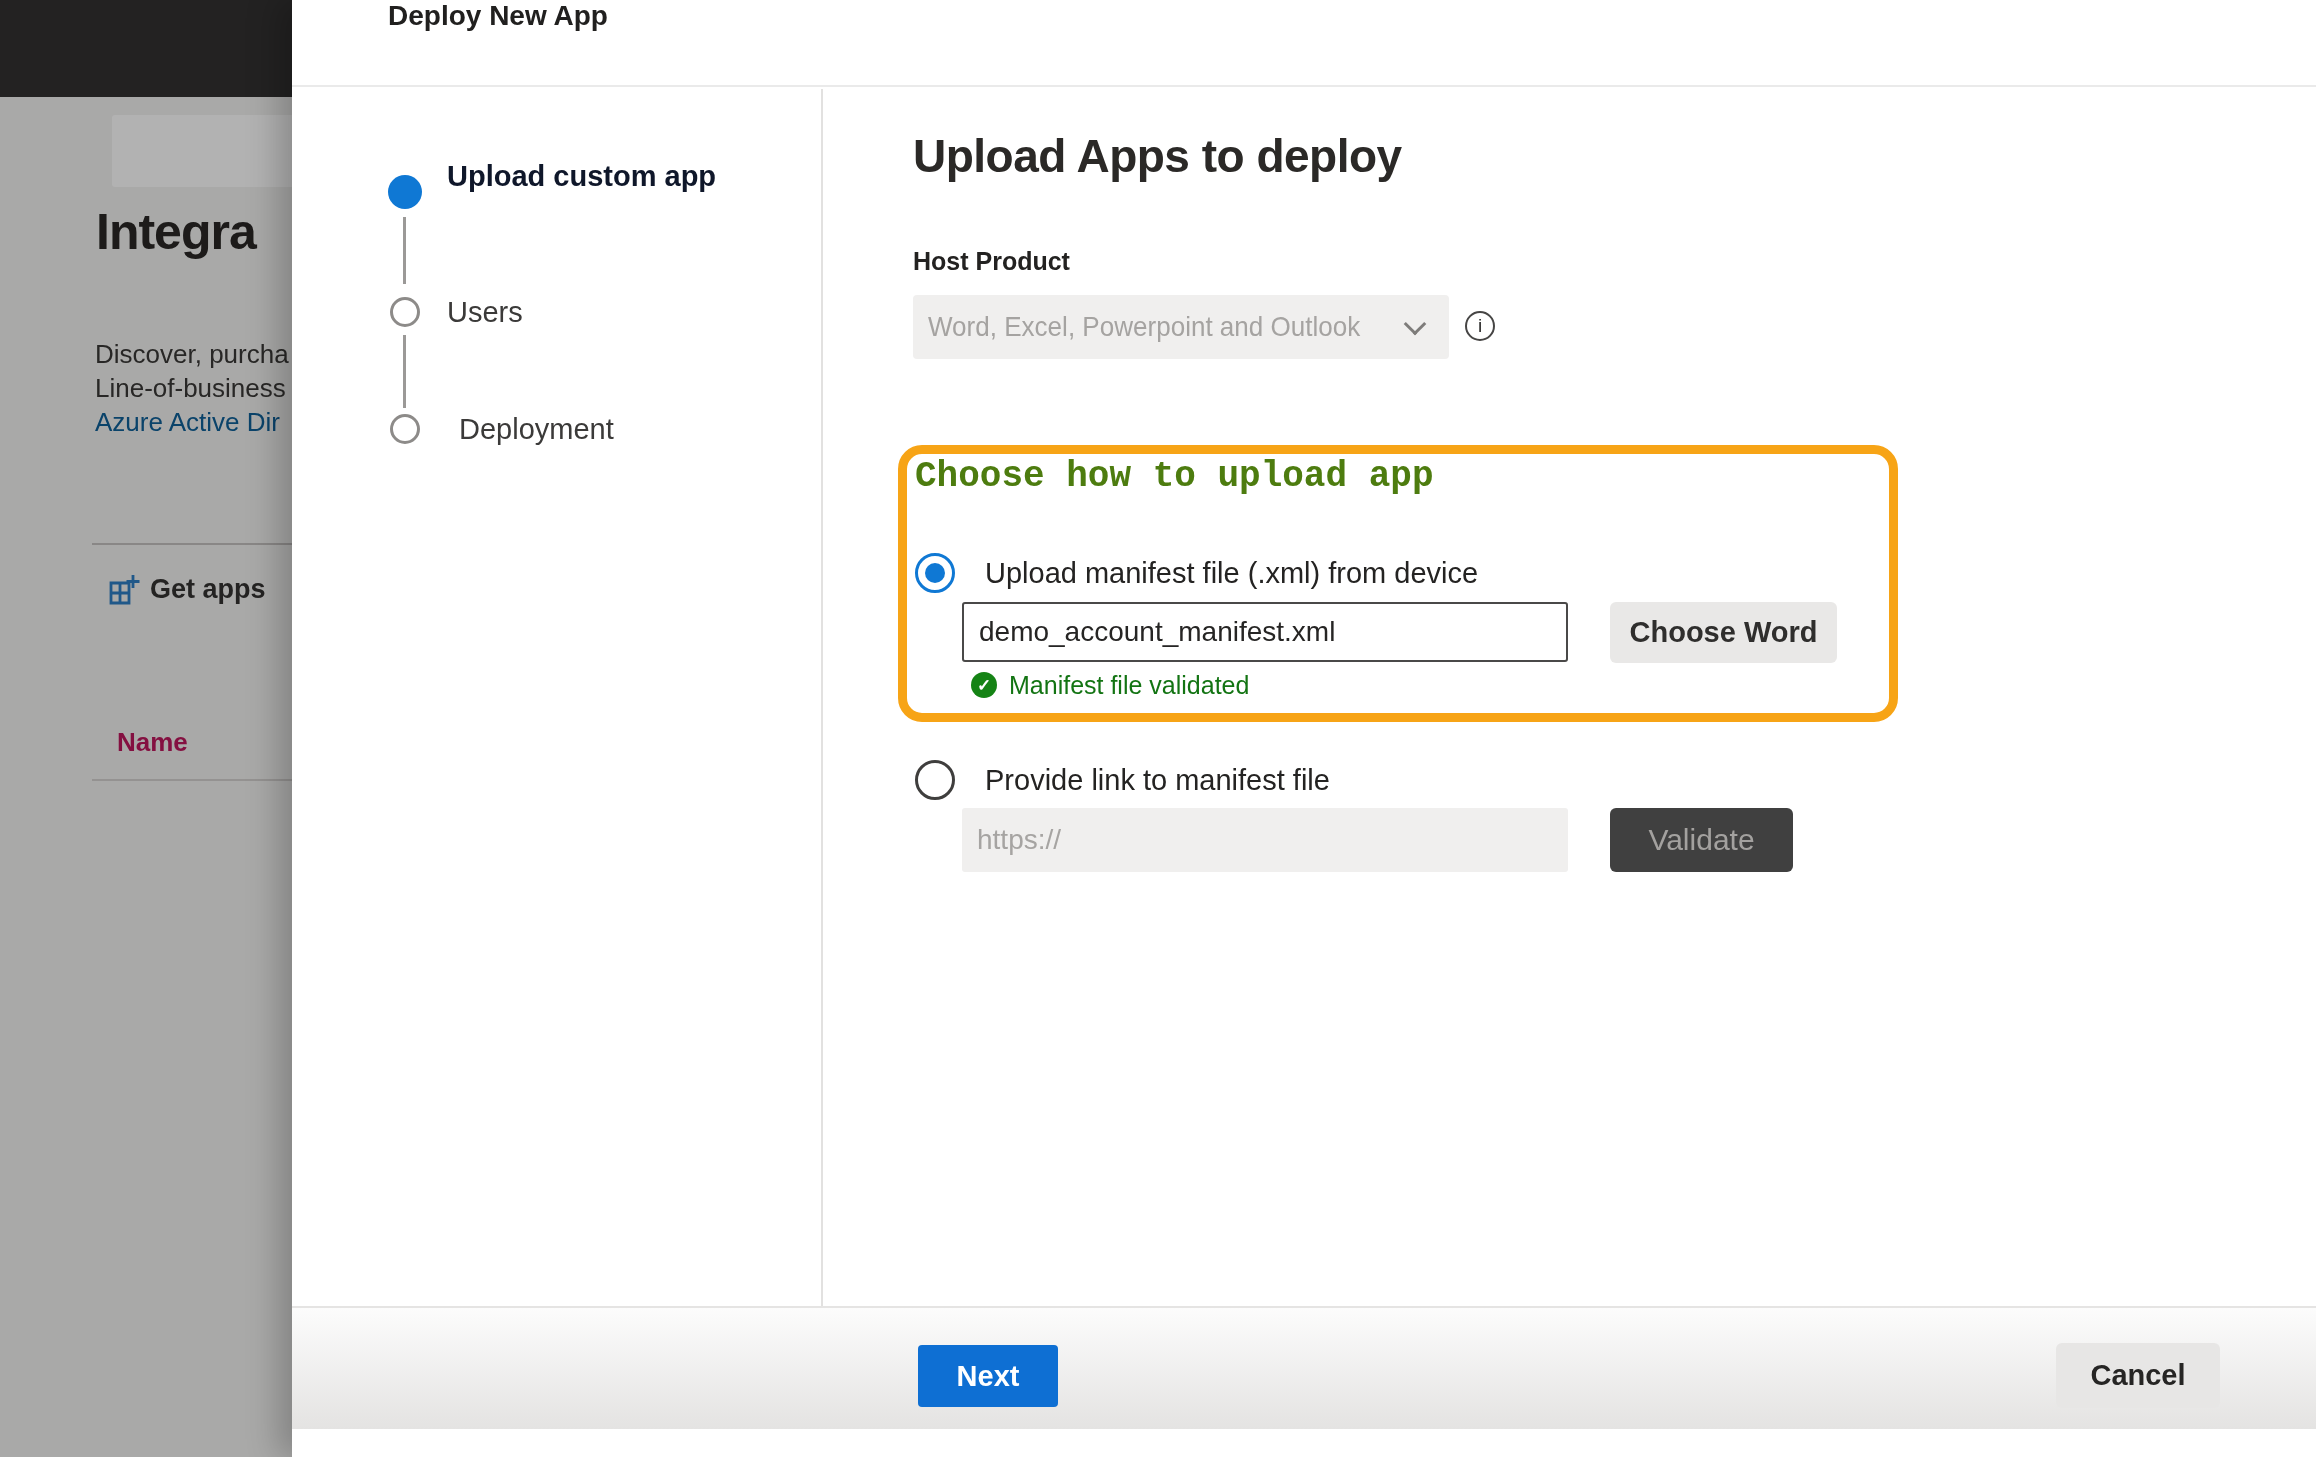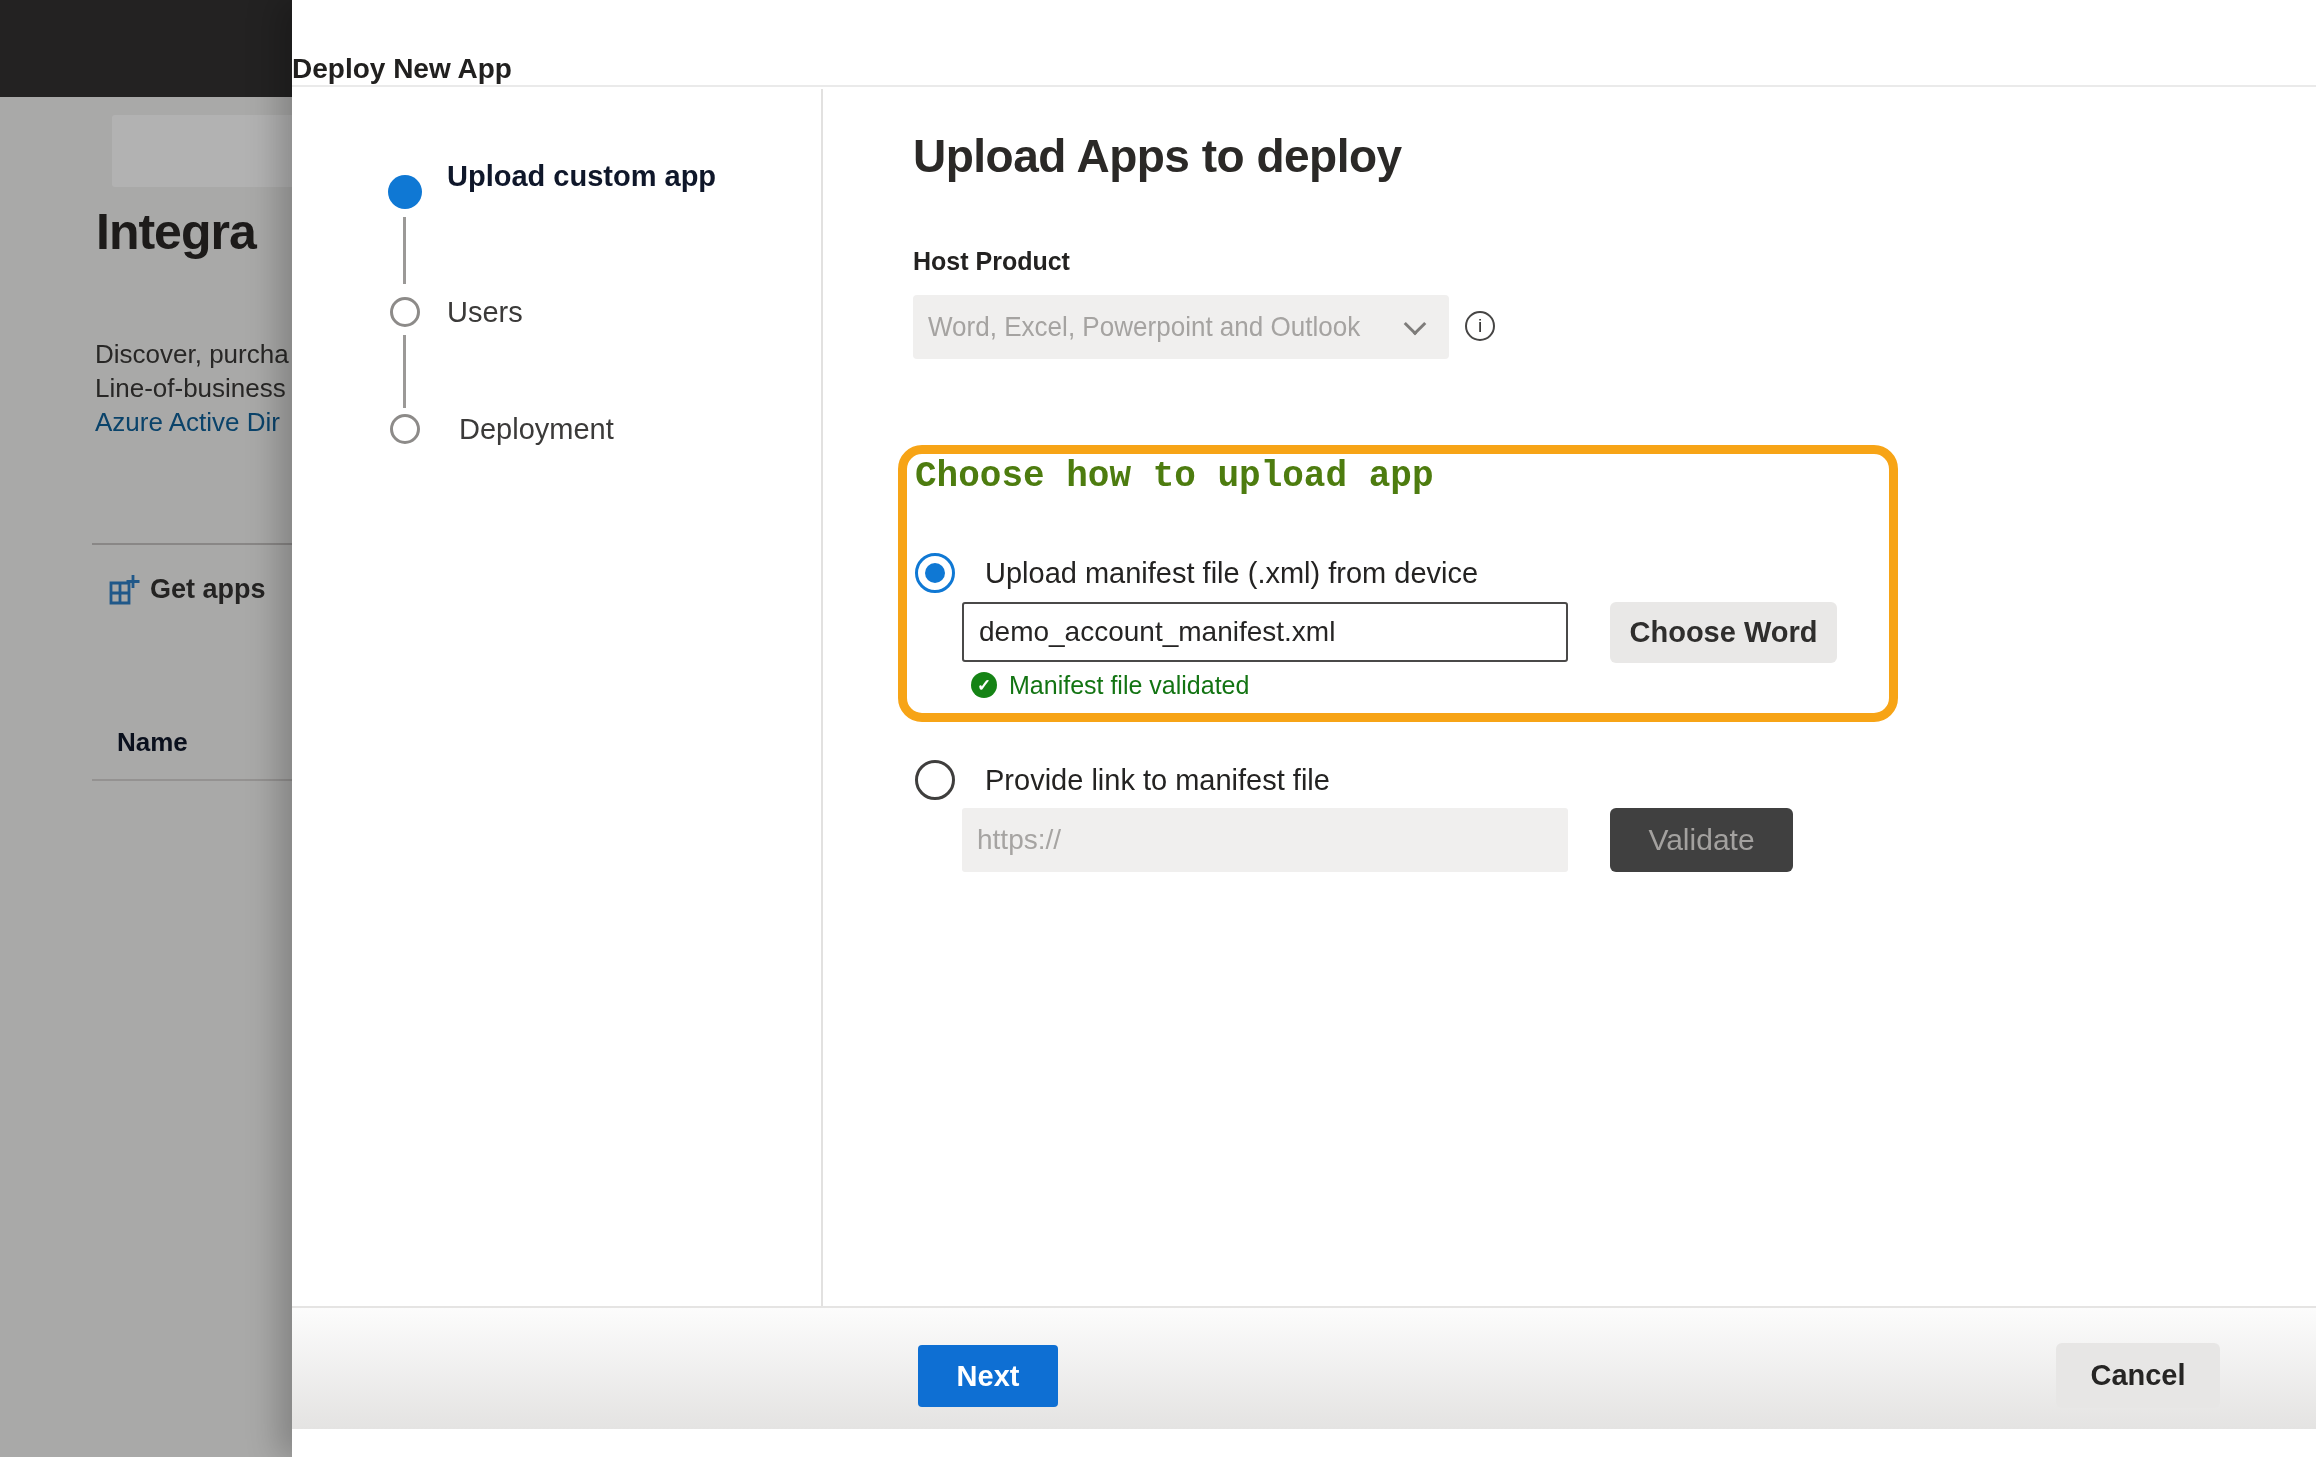--- a/index.html
+++ b/index.html
@@ -14,30 +14,30 @@
   .bk-card  { position:absolute; left:112px; top:115px; width:200px; height:72px;
               background:#ffffff; border-radius:3px; }
   .bk-title { position:absolute; left:96px; top:203px; font-size:50px; font-weight:700;
               color:#2a2826; white-space:nowrap; letter-spacing:-1px; }
   .bk-p     { position:absolute; left:95px; top:337px; font-size:26px; line-height:34px;
               color:#3a3937; white-space:nowrap; }
   .bk-link  { color:#0f6098; }
   .bk-hr1   { position:absolute; left:92px; top:543px; width:200px; height:2px; background:#c4c2c0; }
   .bk-getapps { position:absolute; left:106px; top:572px; display:flex; align-items:center;
               gap:10px; font-size:27px; font-weight:700; color:#343332; white-space:nowrap; }
-  .bk-name  { position:absolute; left:117px; top:727px; font-size:26px; font-weight:700; color:#0f172a; }
+  .bk-name  { position:absolute; left:117px; top:727px; font-size:26px; font-weight:700; color:#be185d; }
   .bk-hr2   { position:absolute; left:92px; top:779px; width:200px; height:2px; background:#d4d2d0; }
   .bk-overlay { position:absolute; left:0; top:0; width:292px; height:1457px;
               background:rgba(0,0,0,.30); }
 
   
   .panel { position:absolute; left:292px; top:0; width:2024px; height:1457px; background:#fff;
            box-shadow:-14px 0 30px rgba(0,0,0,.22); }
   .p-header { position:absolute; left:0; top:0; width:100%; height:87px;
-              border-bottom:2px solid #eaeaea; display:flex; align-items:flex-end; }
+              border-bottom:2px solid #eaeaea; display:flex; align-items:flex-start; padding-left:96px; }
   .p-title  { font-size:28px; font-weight:700; color:#21201f; }
   .vdiv { position:absolute; left:529px; top:89px; width:2px; height:1245px; background:#e2e1e0; }
 
   
   .stepper { position:absolute; left:0; top:87px; width:529px; height:1247px; }
   .circle { position:absolute; border-radius:50%; }
   .circle.filled { left:96px; top:88px; width:34px; height:34px; background:#0f78d4; }
   .circle.empty  { left:98px; width:30px; height:30px; border:3px solid #8d8b89; background:#fff; }
   .ce1 { top:210px; }  .ce2 { top:327px; }
   .conn { position:absolute; left:111px; width:3px; background:#9b9997; }

